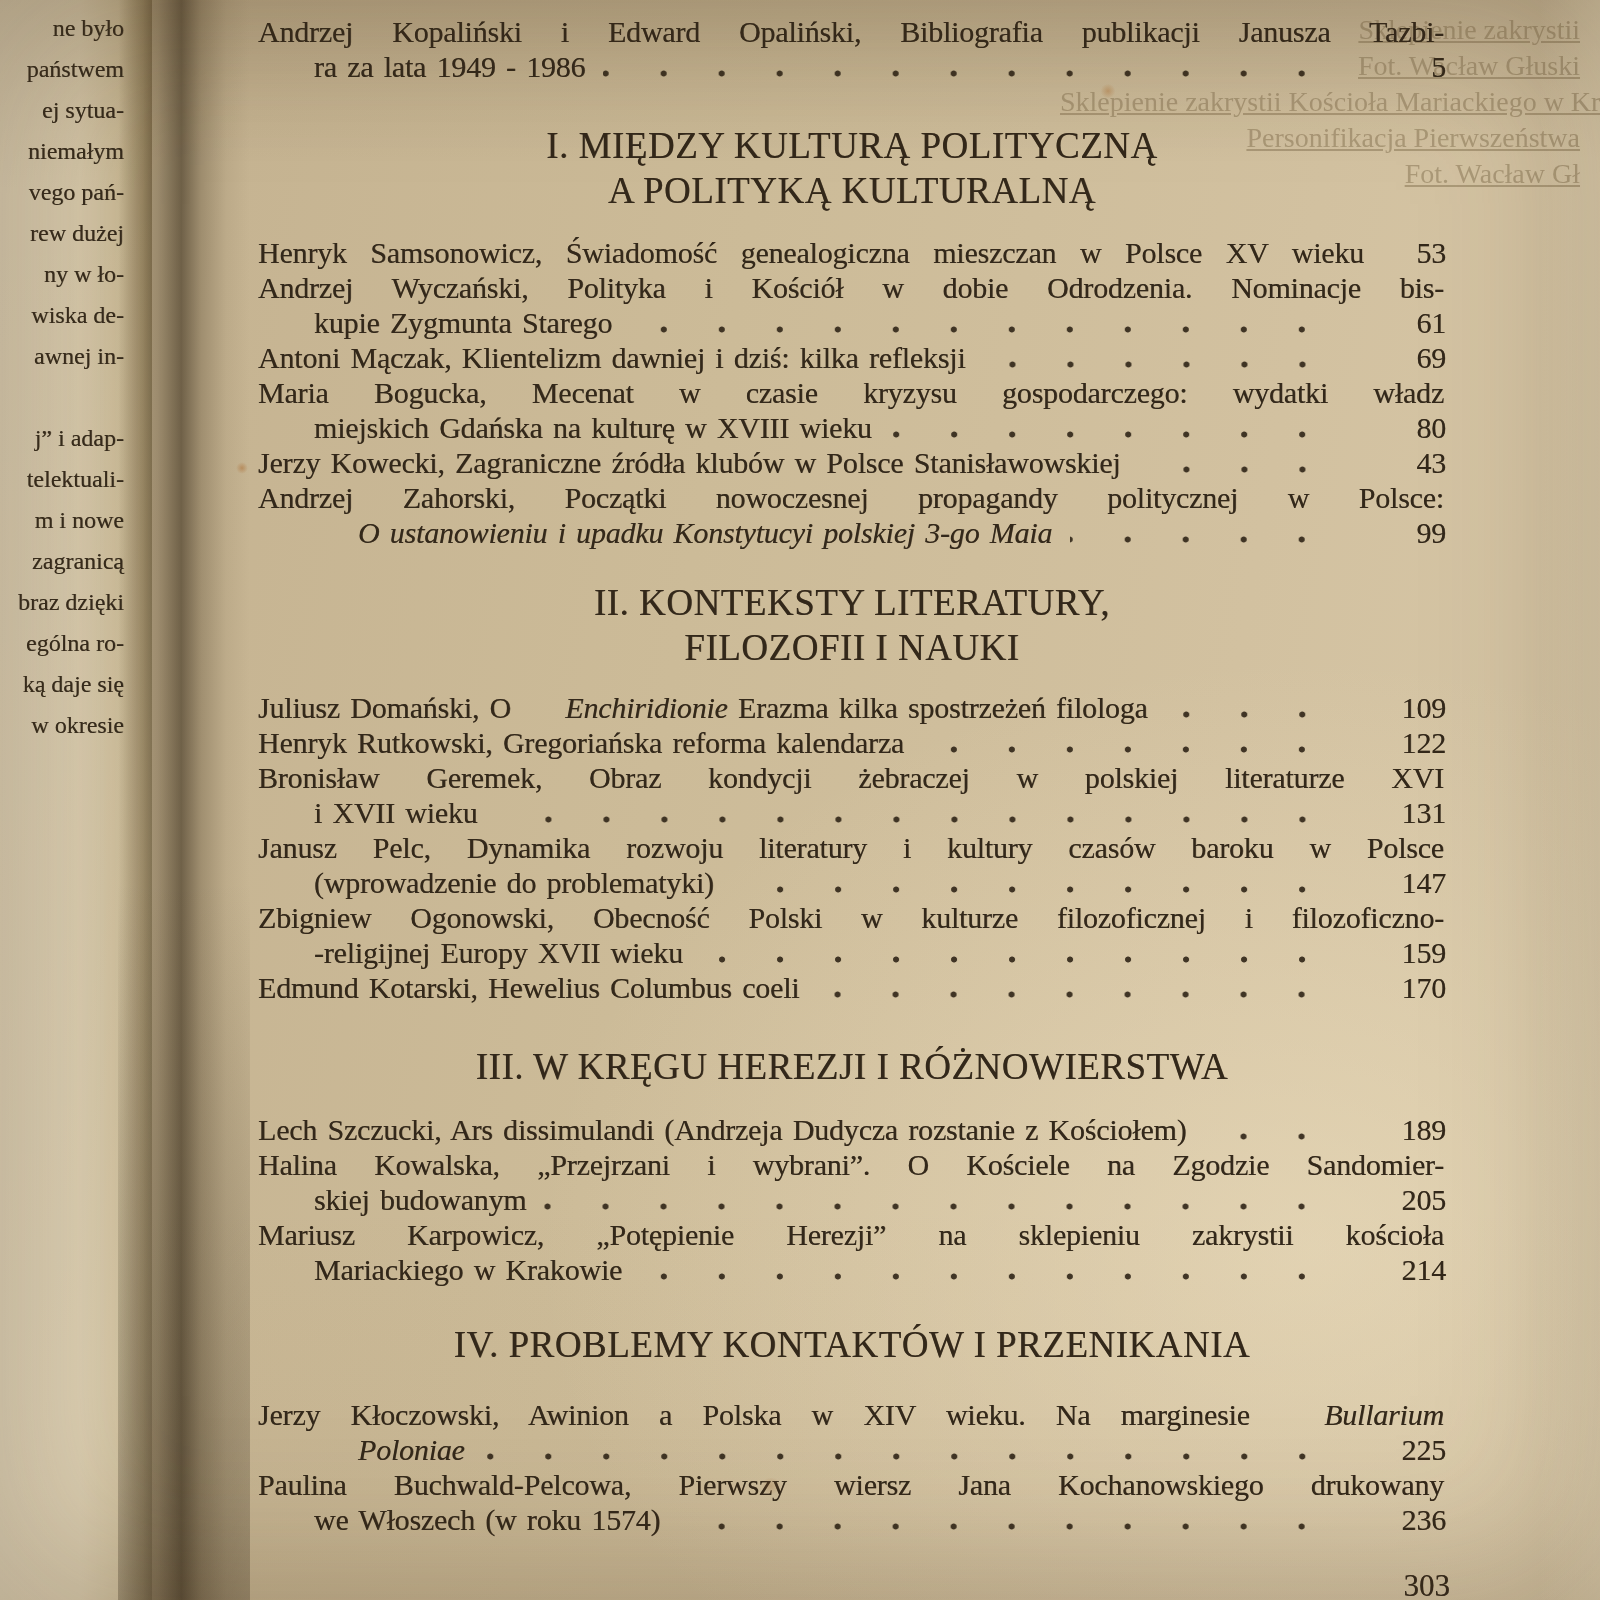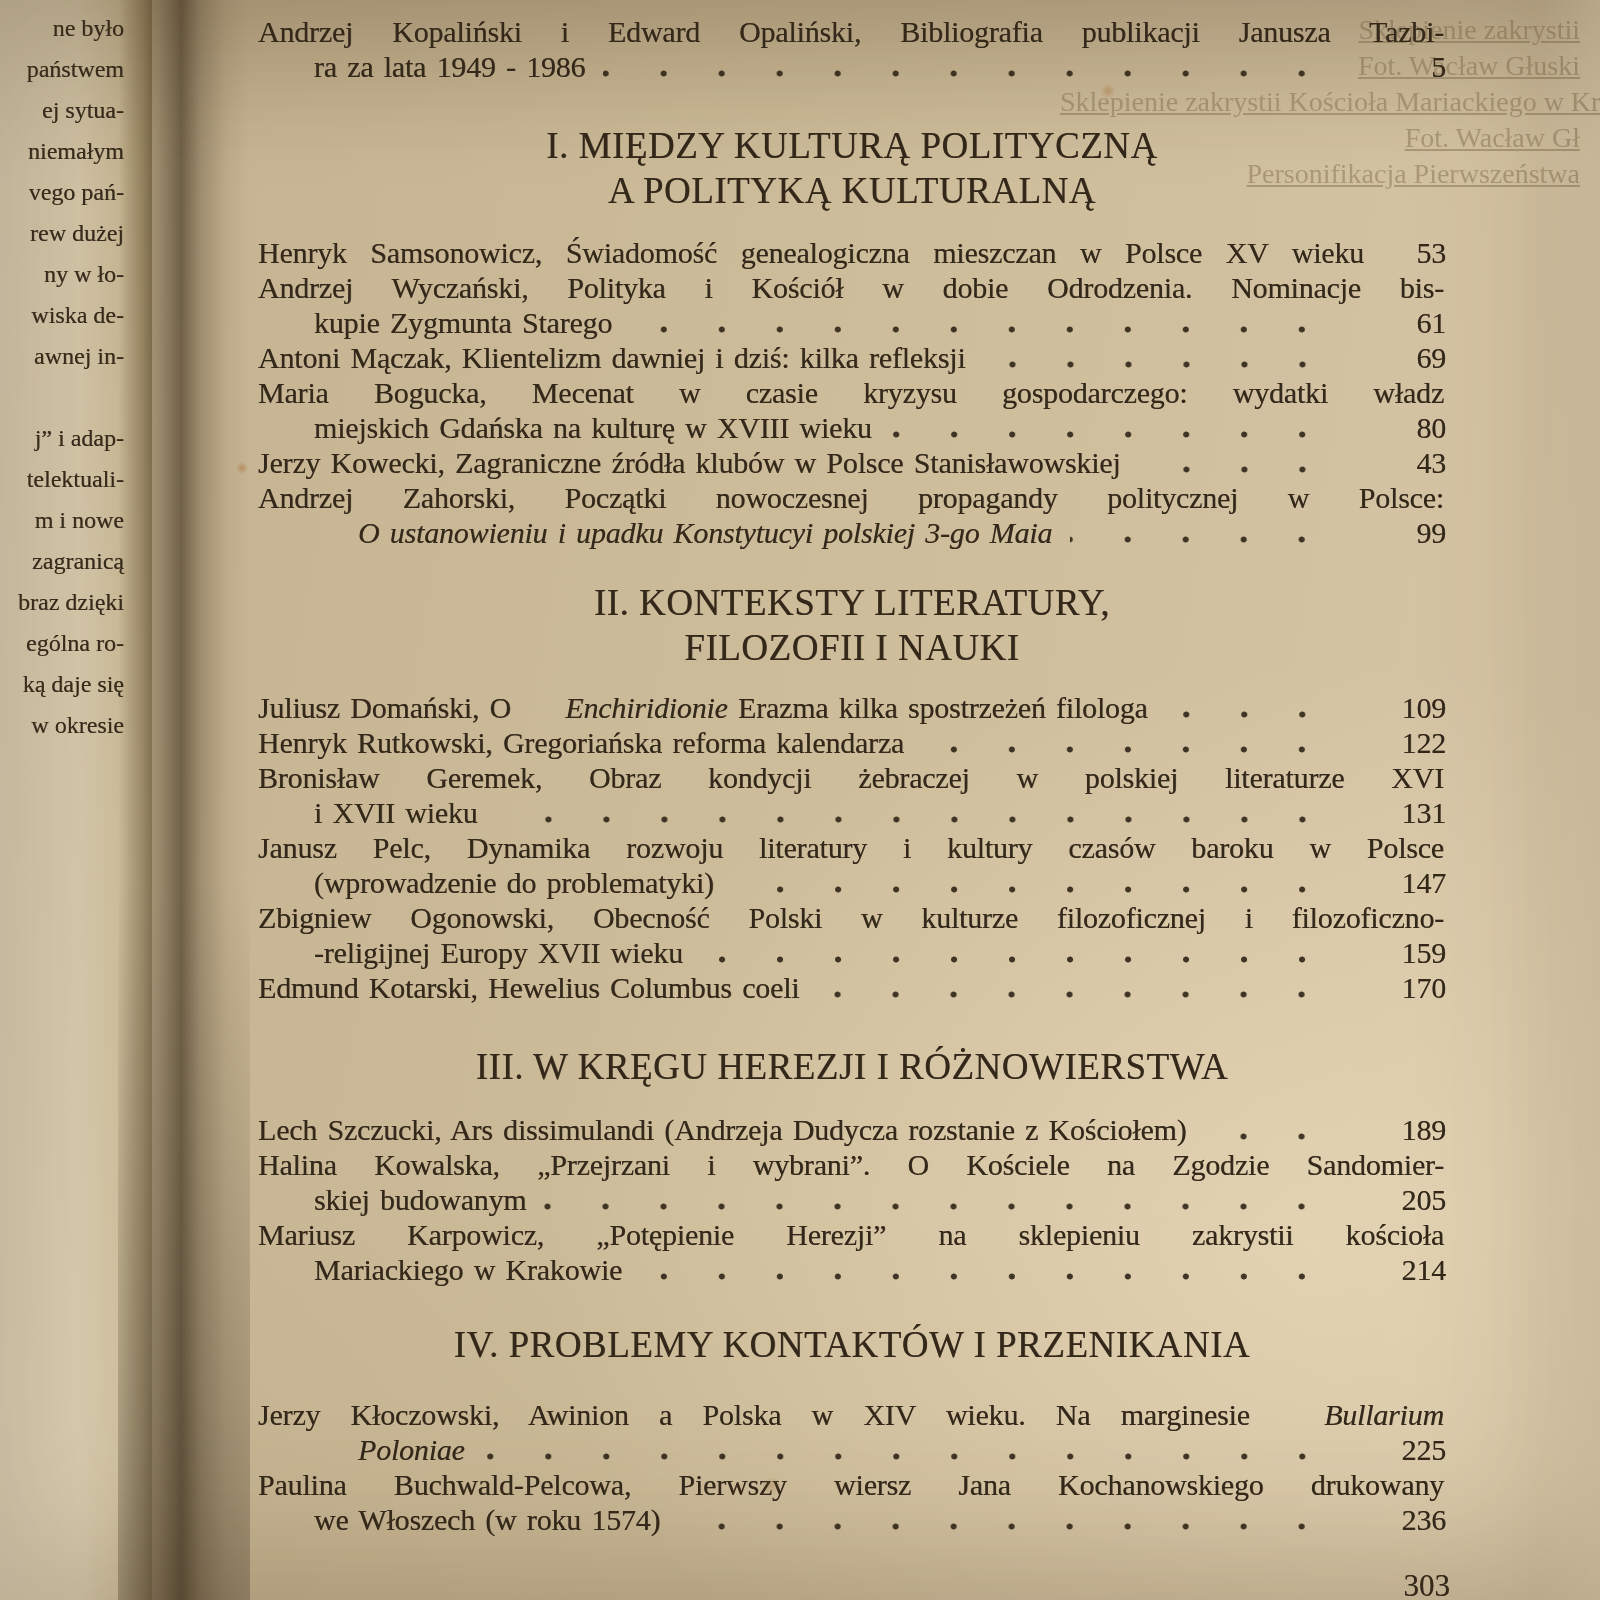--- a/index.html
+++ b/index.html
@@ -103,22 +103,22 @@
 <div class="photo">
   <div class="main-page"></div>
   <div class="left-page"></div>
   <div class="gutter"></div>
   <div class="right-edge"></div>
 
   <div id="ghost">
       <div>Sklepienie zakrystii</div>
       <div>Fot. Wacław Głuski</div>
       <div>Sklepienie zakrystii Kościoła Mariackiego w Kr</div>
+      <div>Personifikacja Pierwszeństwa</div>
       <div>Fot. Wacław Gł</div>
-      <div>Personifikacja Pierwszeństwa</div>
     </div>
   <div id="left-frags">
       <div class="lp-line">ne było</div>
       <div class="lp-line">państwem</div>
       <div class="lp-line">ej sytua-</div>
       <div class="lp-line">niemałym</div>
       <div class="lp-line">vego pań-</div>
       <div class="lp-line">rew dużej</div>
       <div class="lp-line">ny w ło-</div>
       <div class="lp-line">wiska de-</div>

